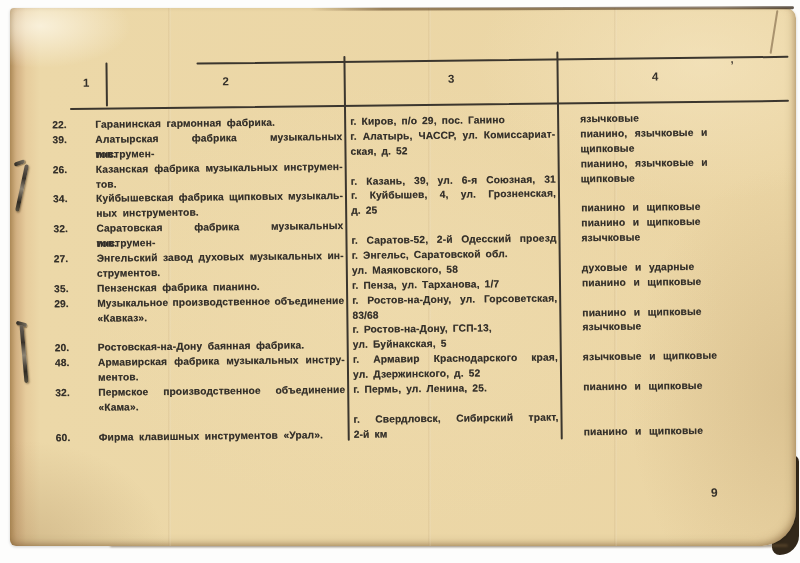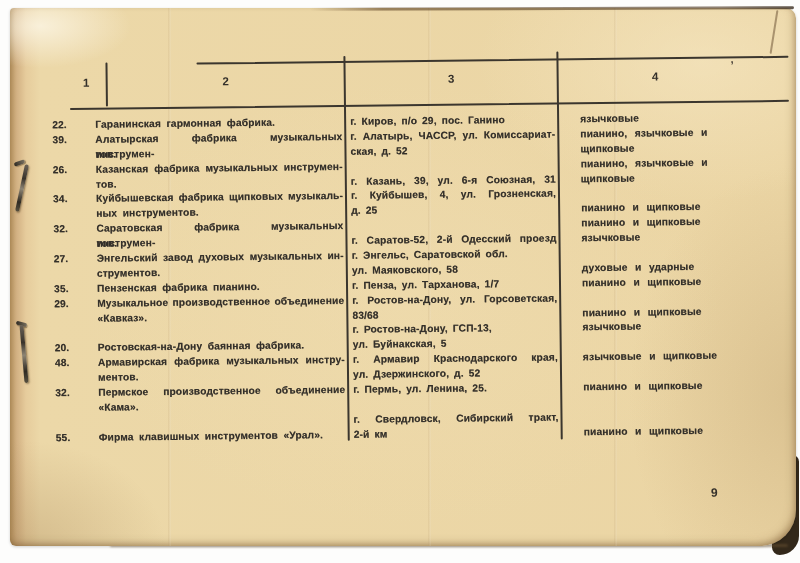--- a/index.html
+++ b/index.html
@@ -239,21 +239,21 @@
           <div class="cell c-addr"></div>
           <div class="cell c-type"></div>
         </div>
         <div class="line">
           <div class="cell c-num"></div>
           <div class="cell c-name"></div>
           <div class="cell c-addr just">г. Свердловск, Сибирский тракт,</div>
           <div class="cell c-type"></div>
         </div>
         <div class="line">
-          <div class="cell c-num">55.</div>
+          <div class="cell c-num">60.</div>
           <div class="cell c-name">Фирма клавишных инструментов «Урал».</div>
           <div class="cell c-addr">2-й км</div>
           <div class="cell c-type">пианино и щипковые</div>
         </div>
       </div>
 
     <div class="pagenum">9</div>
   </div>
 </div>
 

